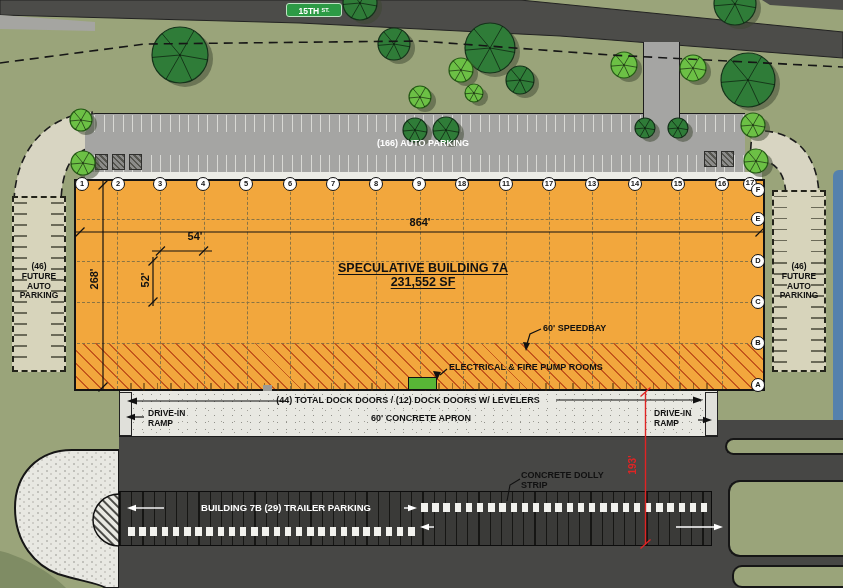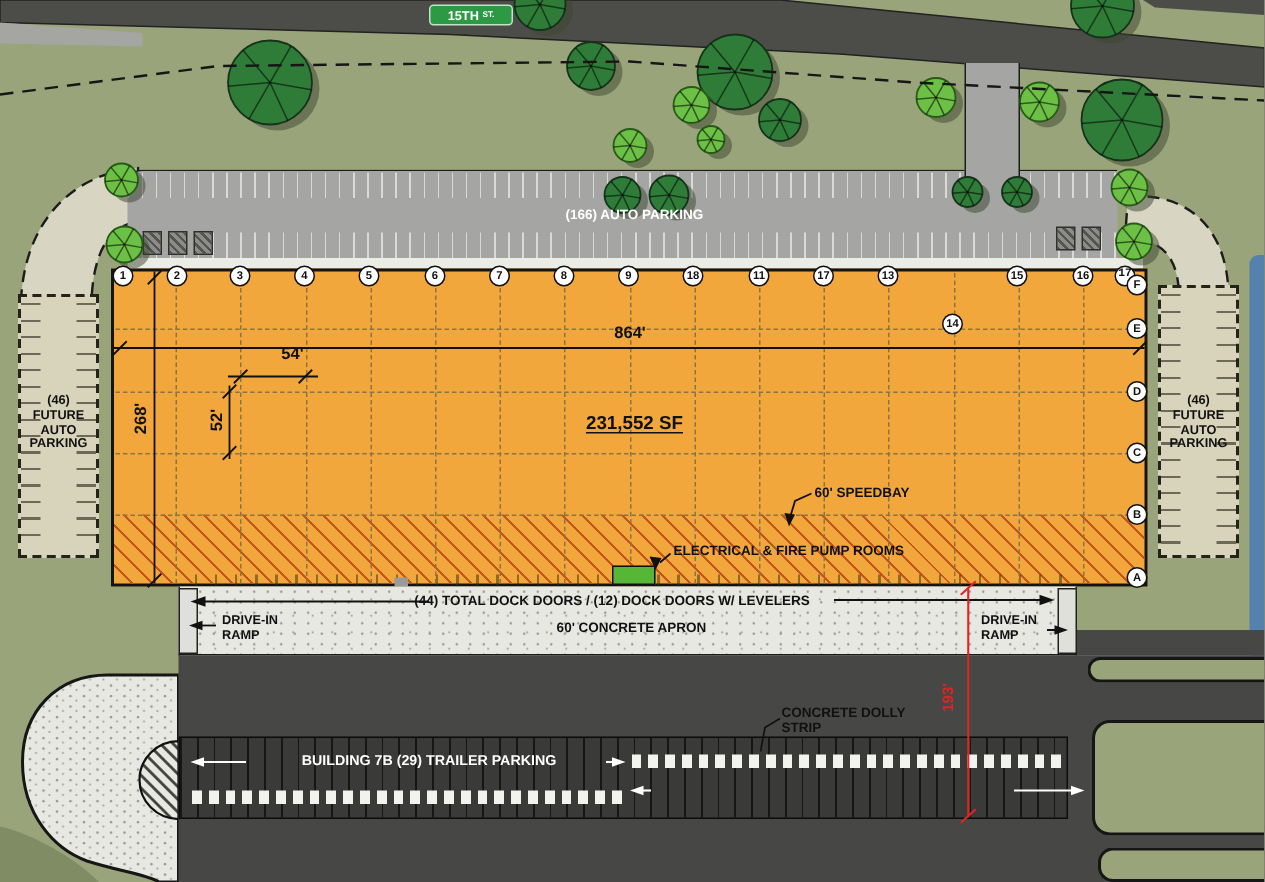--- a/index.html
+++ b/index.html
@@ -445,21 +445,21 @@
       <line x1="434" y1="527" x2="427" y2="527"></line>
       <polygon points="420,527 429,523.8 429,530.2" fill="#fff" stroke="none"></polygon>
       <line x1="676" y1="527" x2="716" y2="527"></line>
       <polygon points="723,527 714,523.8 714,530.2" fill="#fff" stroke="none"></polygon>
     </g>
   </svg>
 
   <div class="lbl white center" style="left:303px;top:138px;width:240px">(166) AUTO PARKING</div>
 
   <div class="lbl center" style="left:288px;top:262px;width:270px;font-size:12.5px;line-height:13.5px">
-    <br>
+    <span style="text-decoration:underline;text-underline-offset:2px">SPECULATIVE BUILDING 7A</span><br>
     <span style="text-decoration:underline;text-underline-offset:2px">231,552 SF</span>
   </div>
 
   <div class="lbl dim center" style="left:400px;top:217px;width:40px">864'</div>
   <div class="lbl dim center rot" style="left:74px;top:274px;width:40px">268'</div>
   <div class="lbl dim center" style="left:180px;top:231px;width:30px">54'</div>
   <div class="lbl dim center rot" style="left:130px;top:275px;width:30px">52'</div>
   <div class="lbl red center rot" style="left:617px;top:460px;width:32px;font-size:10px">193'</div>
 
   <div class="lbl" style="left:543px;top:323px">60' SPEEDBAY</div>
@@ -485,21 +485,21 @@
     <div class="bubble" style="left: 196px; top: 177px;">4</div>
     <div class="bubble" style="left: 239px; top: 177px;">5</div>
     <div class="bubble" style="left: 283px; top: 177px;">6</div>
     <div class="bubble" style="left: 326px; top: 177px;">7</div>
     <div class="bubble" style="left: 369px; top: 177px;">8</div>
     <div class="bubble" style="left: 412px; top: 177px;">9</div>
     <div class="bubble" style="left: 455px; top: 177px;">18</div>
     <div class="bubble" style="left: 499px; top: 177px;">11</div>
     <div class="bubble" style="left: 542px; top: 177px;">17</div>
     <div class="bubble" style="left: 585px; top: 177px;">13</div>
-    <div class="bubble" style="left: 628px; top: 177px; margin-top: 32px;">14</div>
+    <div class="bubble" style="left: 628px; top: 177px;">14</div>
     <div class="bubble" style="left: 671px; top: 177px;">15</div>
     <div class="bubble" style="left: 715px; top: 177px;">16</div>
     <div class="bubble" style="left: 743px; top: 177px; font-family: Liberation Mono, monospace;">17</div>
     <div class="bubble" style="left: 751px; top: 183px;">F</div>
     <div class="bubble" style="left: 751px; top: 212px;">E</div>
     <div class="bubble" style="left: 751px; top: 254px;">D</div>
     <div class="bubble" style="left: 751px; top: 295px;">C</div>
     <div class="bubble" style="left: 751px; top: 336px;">B</div>
     <div class="bubble" style="left: 751px; top: 378px;">A</div>
   </div>

